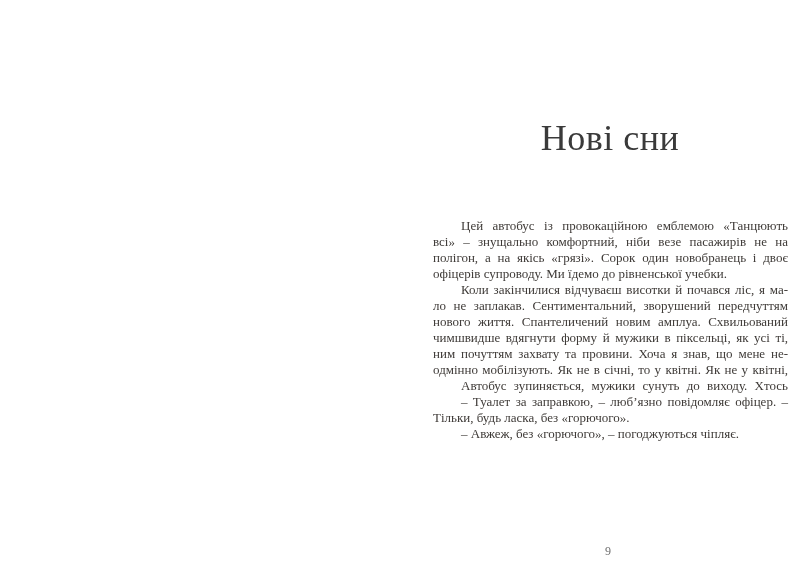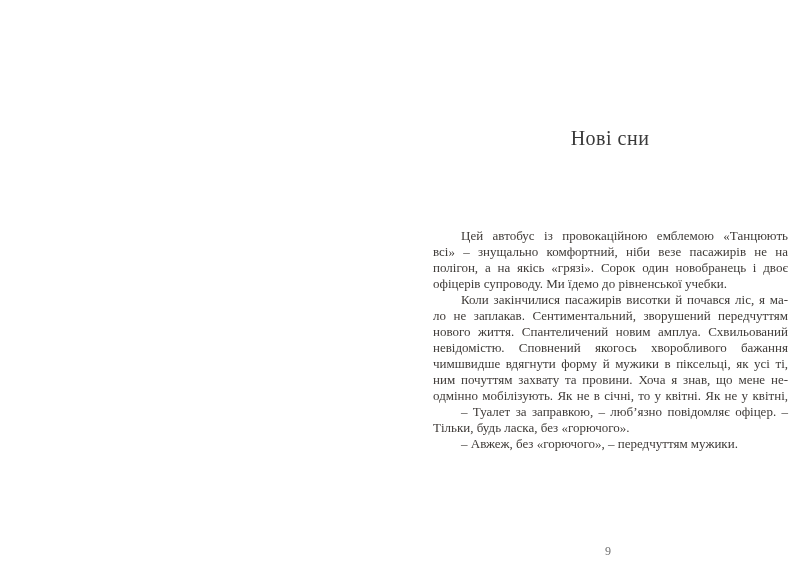--- a/index.html
+++ b/index.html
@@ -15,34 +15,33 @@
     overflow: hidden;
     font-family: "Liberation Serif", serif;
   }
   .chapter-title {
     position: absolute;
     left: 432px;
     top: 120px;
     width: 356px;
     margin: 0;
     text-align: center;
-    font-size: 20px;
+    font-size: 36px;
     line-height: 36px;
     font-weight: 400;
     letter-spacing: 0.5px;
     color: #3a3a3a;
   }
   .body-text {
     position: absolute;
     left: 433px;
     top: 218px;
     width: 355px;
     font-size: 13px;
     color: #3e3a37;
-    margin-top: 10px;
   }
   .line {
     height: 16px;
     line-height: 16px;
     text-align: justify;
     text-align-last: justify;
   }
   .line.last {
     text-align: center;
     text-align-last: left;
@@ -65,26 +64,26 @@
 <body>
 
 <div class="page">
   <h1 class="chapter-title">Нові сни</h1>
 
   <div class="body-text">
       <div class="line indent">Цей автобус із провокаційною емблемою «Танцюють</div>
       <div class="line">всі» – знущально комфортний, ніби везе пасажирів не на</div>
       <div class="line">полігон, а на якісь «грязі». Сорок один новобранець і двоє</div>
       <div class="line last">офіцерів супроводу. Ми їдемо до рівненської учебки.</div>
-      <div class="line indent">Коли закінчилися пасажирів висотки й почався ліс, я ма-</div>
+      <div class="line indent">Коли закінчилися відчуваєш висотки й почався ліс, я ма-</div>
       <div class="line">ло не заплакав. Сентиментальний, зворушений передчуттям</div>
       <div class="line">нового життя. Спантеличений новим амплуа. Схвильований</div>
-      <div class="line">невідомістю. Сповнений якогось хворобливого бажання</div>
       <div class="line">чимшвидше вдягнути форму й мужики в піксельці, як усі ті,</div>
       <div class="line">ним почуттям захвату та провини. Хоча я знав, що мене не-</div>
       <div class="line">одмінно мобілізують. Як не в січні, то у квітні. Як не у квітні,</div>
+      <div class="line indent">Автобус зупиняється, мужики сунуть до виходу. Хтось</div>
       <div class="line indent">– Туалет за заправкою, – люб’язно повідомляє офіцер. –</div>
       <div class="line last">Тільки, будь ласка, без «горючого».</div>
-      <div class="line indent last">– Авжеж, без «горючого», – передчуттям мужики.</div>
+      <div class="line indent last">– Авжеж, без «горючого», – погоджуються чіпляє.</div>
     </div>
 
   <div class="page-number">9</div>
 </div>
 
 </body></html>

